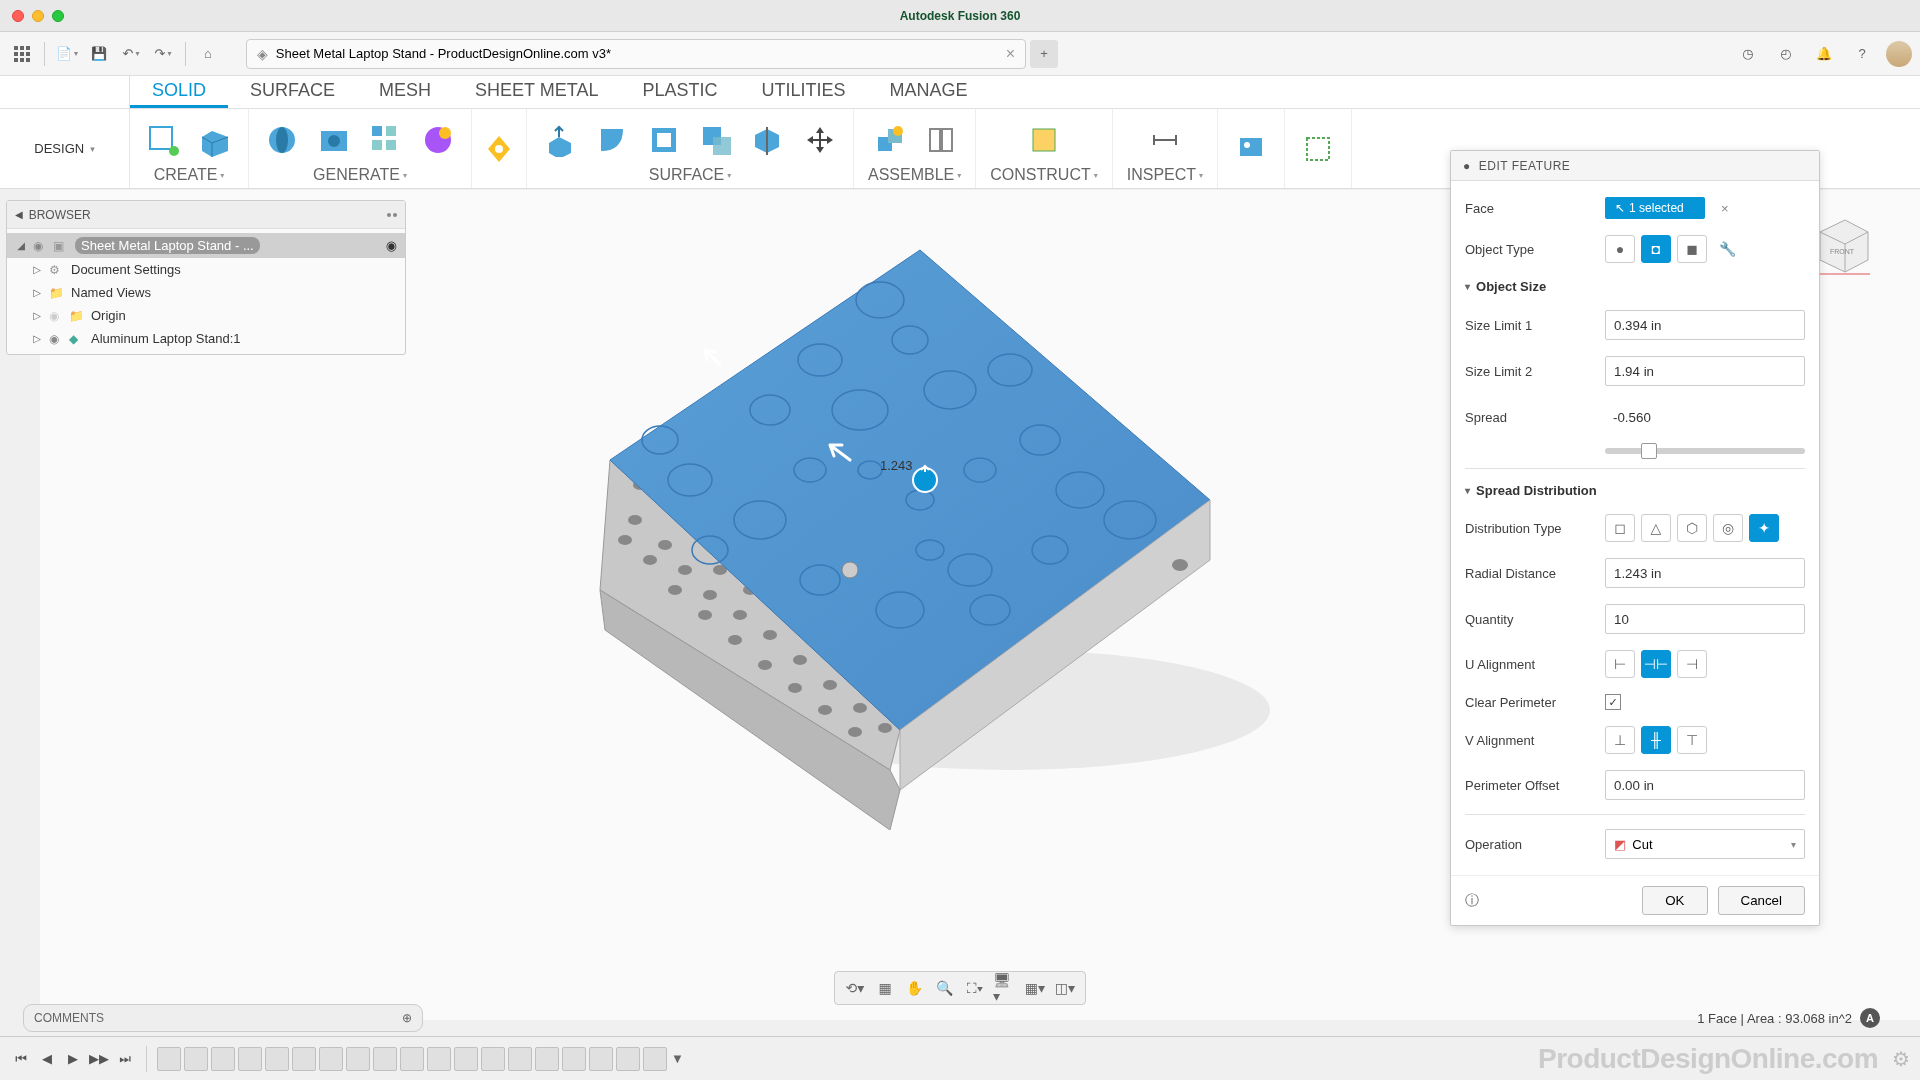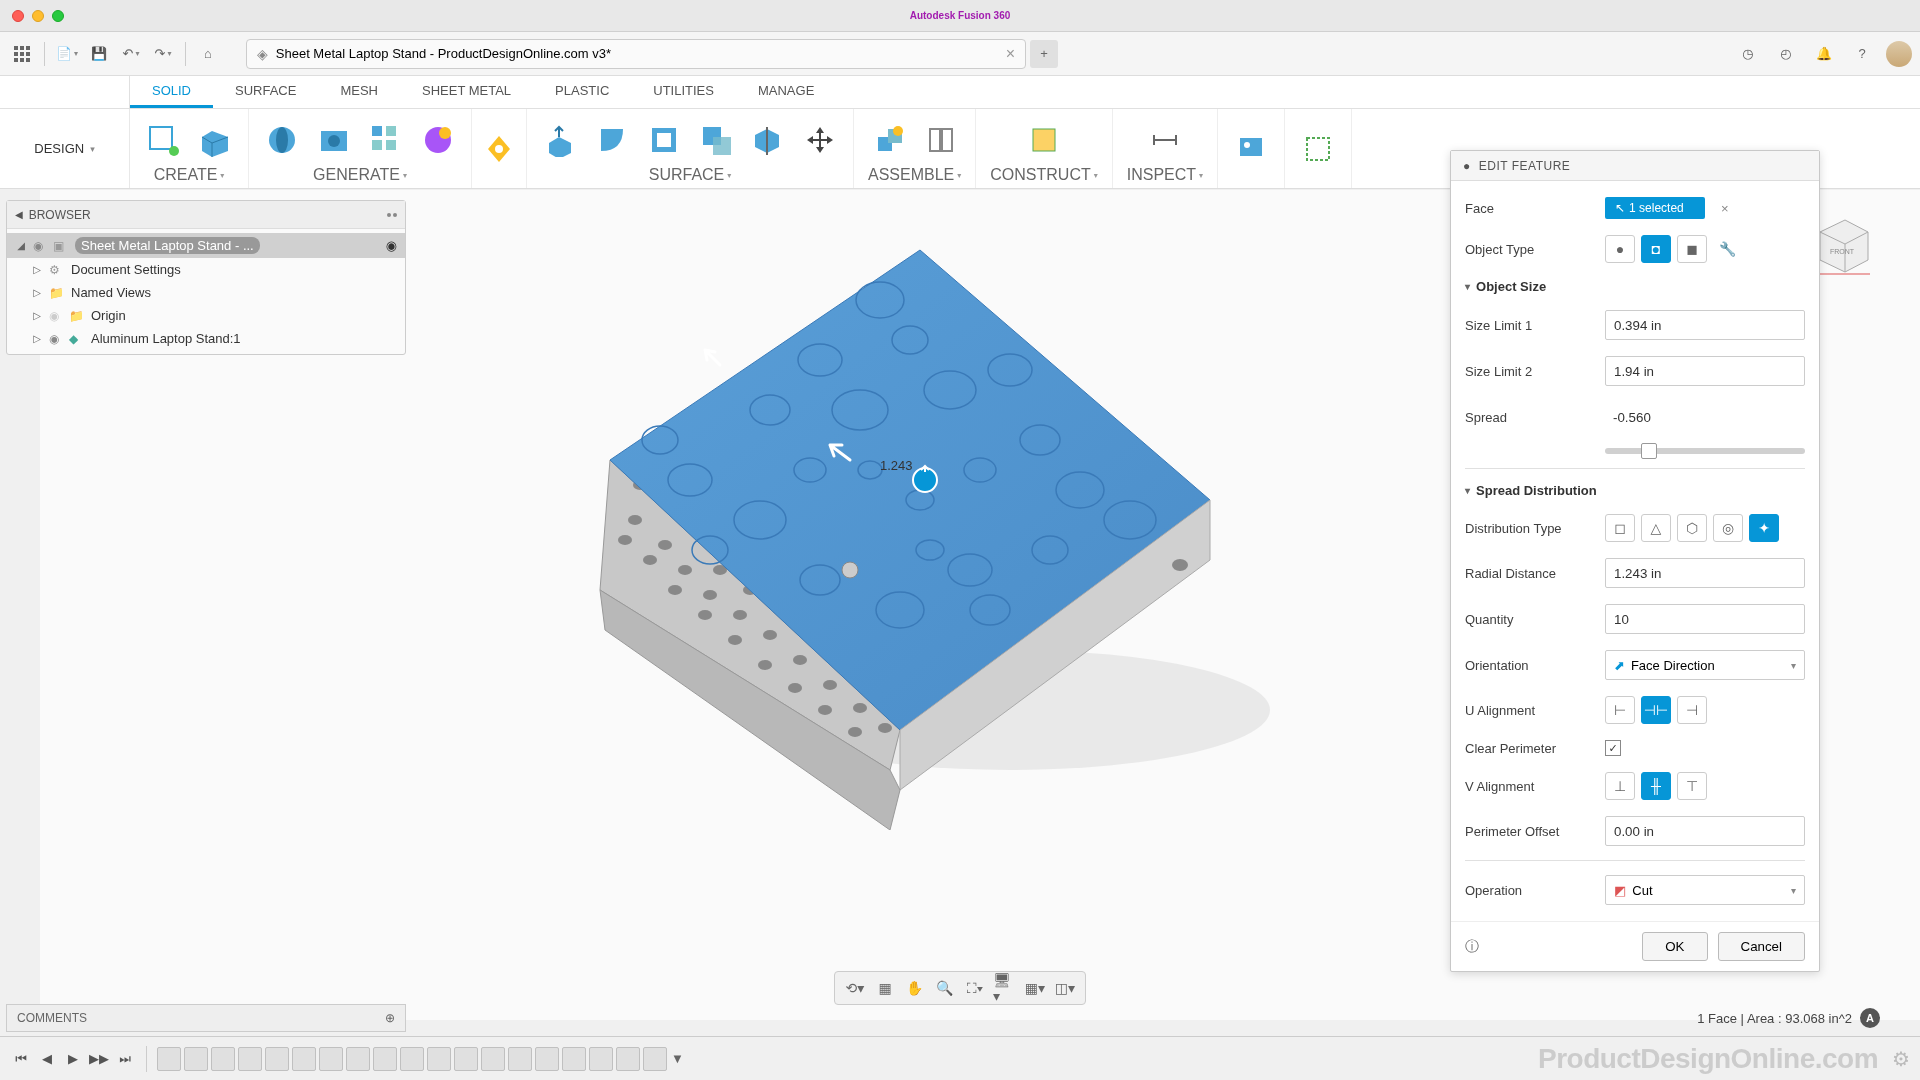--- a/index.html
+++ b/index.html
@@ -5,40 +5,40 @@
 * { box-sizing: border-box; margin: 0; padding: 0; font-family: -apple-system, BlinkMacSystemFont, "Segoe UI", sans-serif; }
 body { width: 1920px; height: 1080px; background: #f0f0f0; overflow: hidden; position: relative; font-size: 13px; }
 
 
 .titlebar { height: 32px; background: #e8e8e8; display: flex; align-items: center; padding: 0 12px; border-bottom: 1px solid #d0d0d0; position: relative; }
 .traffic { display: flex; gap: 8px; }
 .traffic span { width: 12px; height: 12px; border-radius: 50%; display: block; }
 .tl-close { background: #ff5f57; border: 1px solid #e0443e; }
 .tl-min { background: #ffbd2e; border: 1px solid #dea123; }
 .tl-max { background: #28c940; border: 1px solid #1aab29; }
-.app-title { position: absolute; left: 50%; transform: translateX(-50%); font-weight: 600; color: #a21caf; font-size: 10px; }
+.app-title { position: absolute; left: 50%; transform: translateX(-50%); font-weight: 600; color: #14532d; font-size: 12px; }
 
 
 .quickbar { height: 44px; background: #f5f5f5; display: flex; align-items: center; padding: 0 8px; gap: 4px; border-bottom: 1px solid #ddd; }
 .qbtn { width: 28px; height: 28px; display: flex; align-items: center; justify-content: center; color: #666; cursor: pointer; border-radius: 3px; }
 .qbtn.caret::after { content: '▾'; font-size: 8px; margin-left: 2px; color: #888; }
 .qsep { width: 1px; height: 24px; background: #ccc; margin: 0 4px; }
 
 .doc-tab { flex: 1; max-width: 780px; margin-left: 20px; background: #fafafa; height: 30px; border: 1px solid #ccc; border-radius: 4px; display: flex; align-items: center; padding: 0 10px; gap: 8px; }
 .doc-tab .cube { font-size: 14px; color: #888; }
 .doc-tab .close { margin-left: auto; color: #999; font-size: 16px; }
 
 .qright { margin-left: auto; display: flex; gap: 10px; align-items: center; }
 .avatar { width: 26px; height: 26px; border-radius: 50%; background: linear-gradient(#ddc9a8,#c9a876); }
 
 
 .ribbon-tabs-wrap { display: flex; background: #fff; border-bottom: 1px solid #e0e0e0; }
 .workspace { width: 130px; display: flex; align-items: center; justify-content: center; border-right: 1px solid #e0e0e0; }
 .ribbon-tabs { display: flex; gap: 0; height: 32px; }
-.ribbon-tab { padding: 0 22px; display: flex; align-items: center; font-size: 13px; color: #555; cursor: pointer; border-bottom: 3px solid transparent; }
+.ribbon-tab { padding: 0 22px; display: flex; align-items: center; font-size: 18px; color: #555; cursor: pointer; border-bottom: 3px solid transparent; }
 .ribbon-tab.active { color: #0696d7; border-bottom-color: #0696d7; font-weight: 500; }
 
 
 .ribbon { height: 80px; background: #fff; display: flex; align-items: flex-end; border-bottom: 1px solid #ddd; }
 .ws-btn { width: 130px; height: 100%; display: flex; align-items: center; justify-content: center; font-weight: 500; color: #333; border-right: 1px solid #e8e8e8; cursor: pointer; }
 .ws-btn::after { content: '▾'; font-size: 9px; margin-left: 6px; color: #888; }
 .ribbon-group { display: flex; flex-direction: column; align-items: center; padding: 4px 14px; height: 100%; border-right: 1px solid #eee; }
 .rg-icons { display: flex; gap: 14px; flex: 1; align-items: center; }
 .rg-label { font-size: 16px; color: #666; display: flex; align-items: center; gap: 3px; }
 .rg-label.caret::after { content: '▾'; font-size: 8px; color: #999; }
@@ -89,21 +89,21 @@
 .ep-slider .thumb { position: absolute; left: 18%; top: -5px; width: 16px; height: 16px; background: #fff; border: 1px solid #999; border-radius: 2px; }
 .ep-foot { display: flex; justify-content: flex-end; gap: 10px; padding: 10px 14px; border-top: 1px solid #eee; align-items: center; }
 .ep-foot .info { margin-right: auto; color: #666; font-size: 14px; }
 .btn { padding: 6px 22px; border: 1px solid #bbb; border-radius: 3px; background: #f5f5f5; cursor: pointer; }
 
 
 .viewbar { position: absolute; bottom: 75px; left: 50%; transform: translateX(-50%); display: flex; gap: 6px; background: rgba(240,240,240,.9); border: 1px solid #ccc; border-radius: 4px; padding: 4px 8px; }
 .viewbar span { width: 24px; height: 24px; display: flex; align-items: center; justify-content: center; color: #666; cursor: pointer; font-size: 14px; }
 
 
-.comments { position: absolute; left: 6px; bottom: 48px; width: 400px; height: 28px; background: #eee; border: 1px solid #ccc; border-radius: 0; display: flex; align-items: center; padding: 0 10px; font-size: 12px; color: #666; gap: 8px; }
+.comments { position: absolute; left: 23px; bottom: 48px; width: 400px; height: 28px; background: #eee; border: 1px solid #ccc; border-radius: 9px; display: flex; align-items: center; padding: 0 10px; font-size: 12px; color: #666; gap: 8px; }
 
 
 .timeline { position: absolute; left: 0; right: 0; bottom: 0; height: 44px; background: #f0f0f0; border-top: 1px solid #ccc; display: flex; align-items: center; padding: 0 10px; gap: 4px; }
 .tl-btn { width: 22px; height: 22px; display: flex; align-items: center; justify-content: center; color: #555; cursor: pointer; }
 .tl-sep { width: 1px; height: 26px; background: #ccc; margin: 0 6px; }
 .tl-feats { display: flex; gap: 3px; }
 .tl-feat { width: 24px; height: 24px; background: #e0e0e0; border: 1px solid #c0c0c0; border-radius: 2px; }
 .watermark { margin-left: auto; font-size: 28px; font-weight: 700; color: #ccc; letter-spacing: -0.5px; }
 .gear { color: #bbb; font-size: 20px; margin-left: 10px; }
 
@@ -549,27 +549,20 @@
     </div>
     <div class="ep-row">
       <div class="ep-label">Radial Distance</div>
       <input class="ep-input" value="1.243 in" style="">
     </div>
     <div class="ep-row">
       <div class="ep-label">Quantity</div>
       <input class="ep-input" value="10" style="">
     </div>
     <div class="ep-row">
-      <div class="ep-label">Orientation</div>
-      <div class="ep-select">
-        <span style="color:#0696d7;">⬈</span>
-        <span>Face Direction</span>
-      </div>
-    </div>
-    <div class="ep-row">
       <div class="ep-label">U Alignment</div>
       <div class="ep-btns">
         <div class="seg-btn">⊢</div>
         <div class="seg-btn active">⊣⊢</div>
         <div class="seg-btn">⊣</div>
       </div>
     </div>
     <div class="ep-row">
       <div class="ep-label">Clear Perimeter</div>
       <div class="ep-check">✓</div>

